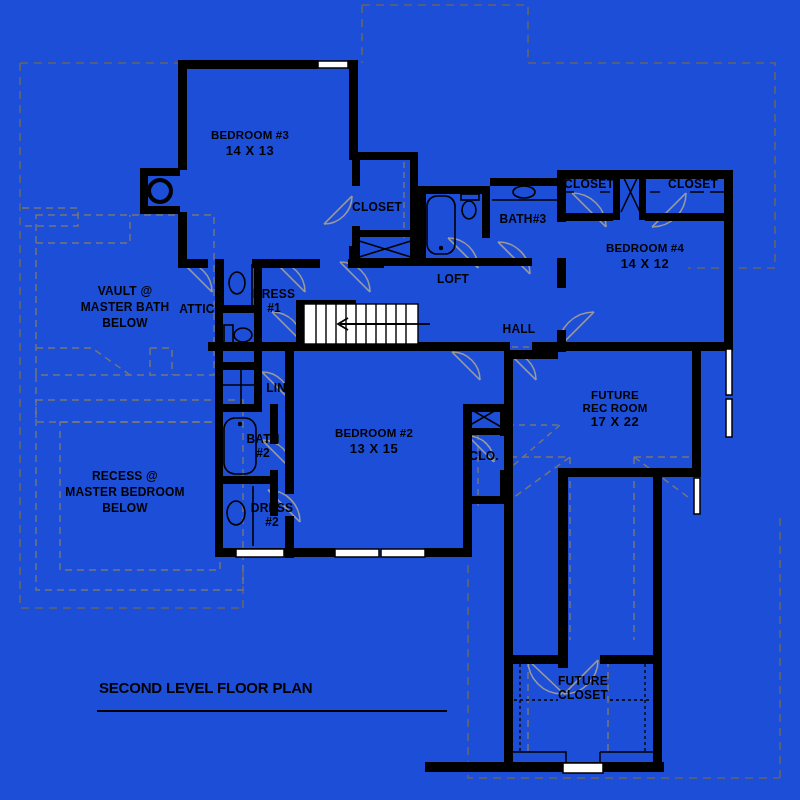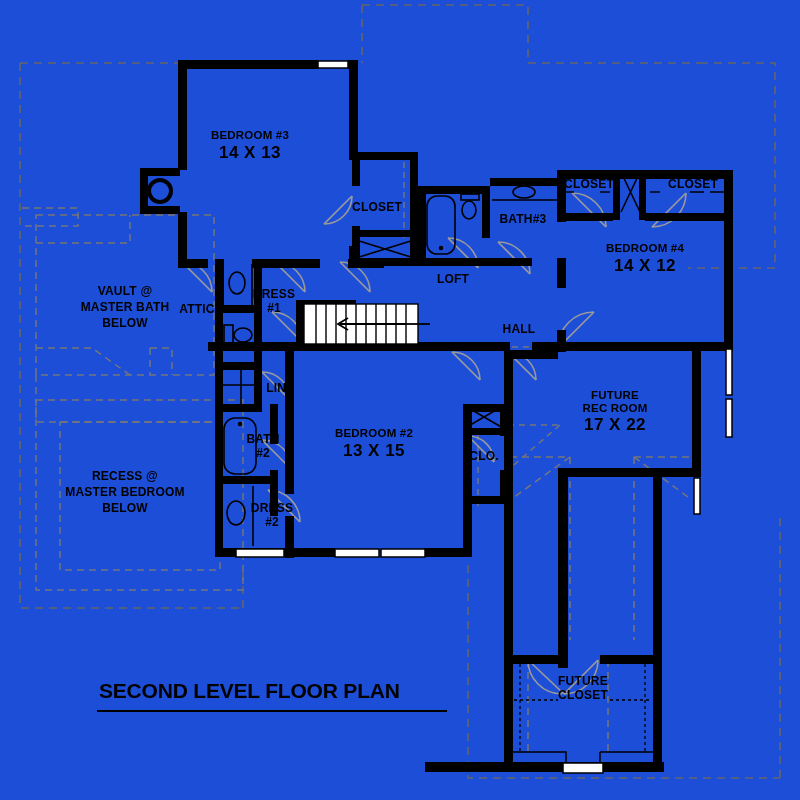--- a/index.html
+++ b/index.html
@@ -3,24 +3,24 @@
 <meta charset="utf-8">
 <style>
   html,body{margin:0;padding:0;background:#ffffff;}
   body{width:800px;height:800px;overflow:hidden;
        font-family:"Liberation Sans","DejaVu Sans",sans-serif;}
   #plan{position:relative;width:800px;height:800px;background:#1d4ed8;}
   svg{display:block;position:absolute;left:0;top:0;}
   .lbl{position:absolute;color:#000;font-weight:bold;text-align:center;
        letter-spacing:0.2px;line-height:1.18;white-space:nowrap;}
   .rm{font-size:11.5px;}
-  .rm .dim{font-size:17px;letter-spacing:0.5px;text-align:right;}
+  .rm .dim{font-size:13px;letter-spacing:0.5px;text-align:right;}
   .sm{font-size:12px;}
   .xs{font-size:9.5px;}
-  .title{position:absolute;font-size:21px;font-weight:bold;color:#000;
+  .title{position:absolute;font-size:15px;font-weight:bold;color:#000;
          letter-spacing:-0.2px;white-space:nowrap;}
   .title-rule{position:absolute;background:#000;height:2px;}
 </style>
 </head>
 <body>
 
 <div id="plan">
 
 <svg width="800" height="800" viewBox="0 0 800 800">
 

